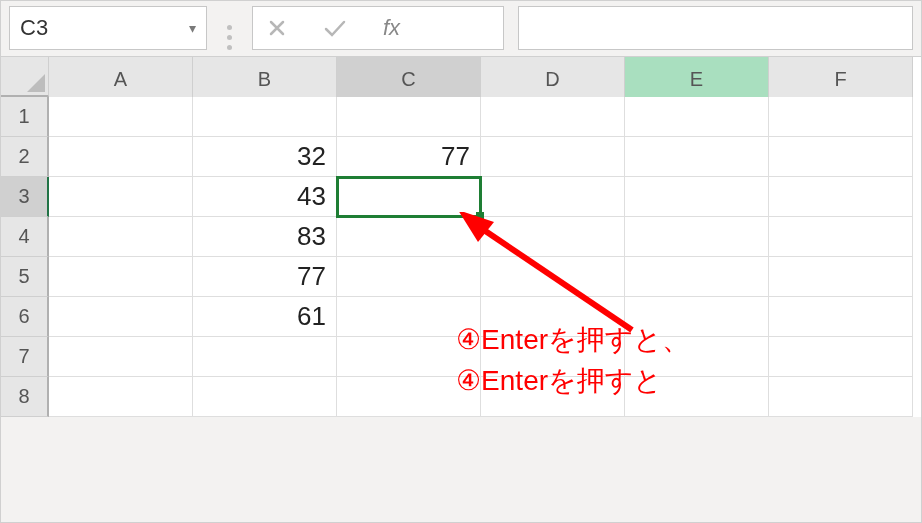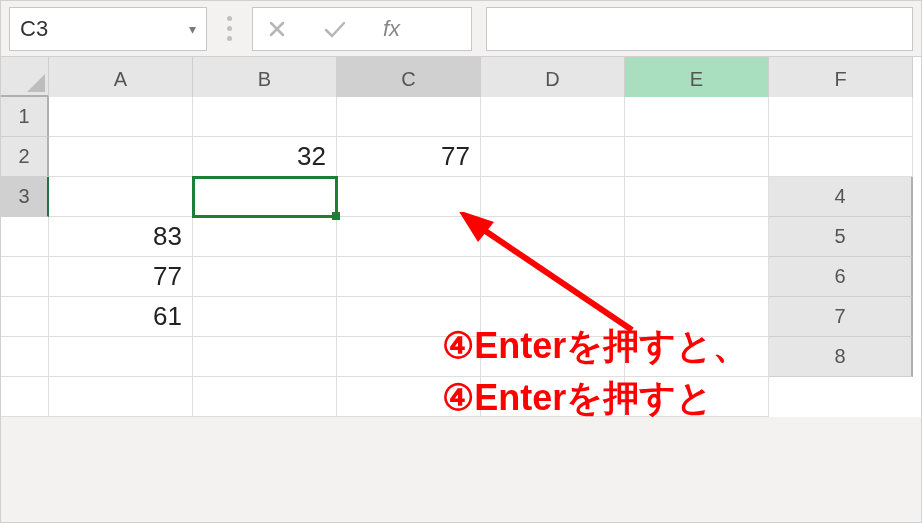--- a/index.html
+++ b/index.html
@@ -7,21 +7,21 @@
       font-family: "Segoe UI", Arial, sans-serif;
       background: #f3f2f1;
       width: 922px;
       height: 523px;
       overflow: hidden;
       border: 1px solid #d0d0d0;
     }
     
     .formula-bar {
       display: flex;
-      align-items: center;
+      align-items: flex-end;
       height: 56px;
       background: #f3f2f1;
       border-bottom: 1px solid #d0d0d0;
       padding: 6px 8px;
       gap: 14px;
     }
     .name-box {
       width: 198px;
       height: 44px;
       background: #ffffff;
@@ -49,21 +49,21 @@
     }
     .fb-controls {
       display: flex;
       align-items: center;
       height: 44px;
       background: #ffffff;
       border: 1px solid #c7c7c7;
       padding: 0 14px;
       gap: 36px;
       flex: 0 0 auto;
-      width: 220px;
+      width: 252px;
     }
     .fb-controls .ico {
       color: #b7b7b7;
       font-size: 22px;
       display: flex;
       align-items: center;
     }
     .fb-controls .fx {
       font-style: italic;
       color: #888;
@@ -153,26 +153,26 @@
       content:"";
       position:absolute;
       right:-4px; bottom:-4px;
       width:8px; height:8px;
       background:#1e7e34;
     }
 
     
     .anno {
       position: absolute;
-      left: 442px;
+      left: 456px;
       top: 320px;
       color: #ff0000;
-      font-size: 36px;
+      font-size: 28px;
       line-height: 1.45;
-      font-weight: 700;
+      font-weight: 400;
       pointer-events: none;
       text-shadow: 0 0 1px rgba(255,255,255,.6);
     }
     .arrow {
       position: absolute;
       left: 452px;
       top: 212px;
       width: 200px;
       height: 130px;
       pointer-events: none;
@@ -225,20 +225,21 @@
     <div class="cell"></div>
     <div class="rowhead">2</div>
     <div class="cell"></div>
     <div class="cell">32</div>
     <div class="cell">77</div>
     <div class="cell"></div>
     <div class="cell"></div>
     <div class="cell"></div>
     <div class="rowhead active">3</div>
     <div class="cell"></div>
+    <div class="cell">43</div>
     <div class="cell selected"></div>
     <div class="cell"></div>
     <div class="cell"></div>
     <div class="cell"></div>
     <div class="rowhead">4</div>
     <div class="cell"></div>
     <div class="cell">83</div>
     <div class="cell"></div>
     <div class="cell"></div>
     <div class="cell"></div>

